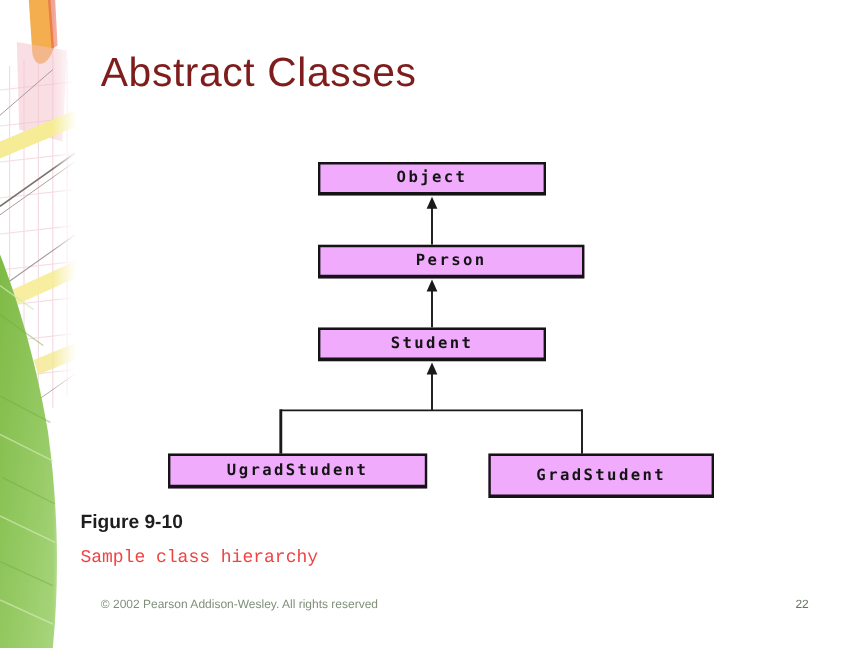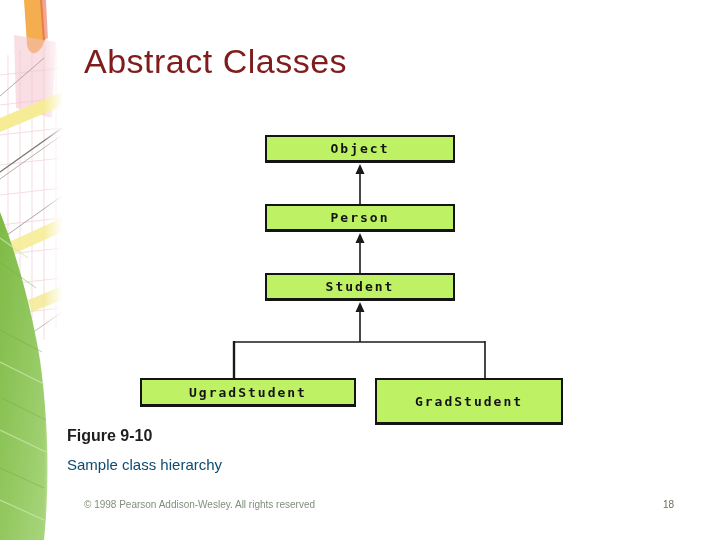--- a/index.html
+++ b/index.html
@@ -31,41 +31,41 @@
     width: 450px; height: 284px;
   }
   .diagram svg.connectors {
     position: absolute; left: 0; top: 0;
   }
   .class-box {
     position: absolute;
     box-sizing: border-box;
     border: 2px solid #141414;
     border-bottom-width: 3px;
-    background: #bef264;
+    background: #f0abfc;
     display: flex; align-items: center; justify-content: center;
     font-family: "DejaVu Sans Mono", "Liberation Mono", monospace;
     font-size: 13px; font-weight: 600;
     letter-spacing: 2px;
     color: #141414;
   }
   .box-object  { left: 130px; top: 7px;   width: 190px; height: 28px; }
-  .box-person  { left: 130px; top: 76px;  width: 190px; height: 28px; }
+  .box-person  { left: 130px; top: 76px;  width: 222px; height: 28px; }
   .box-student { left: 130px; top: 145px; width: 190px; height: 28px; align-items: center; }
   .box-ugrad   { left: 5px;   top: 250px; width: 216px; height: 29px; }
-  .box-grad    { left: 240px; top: 250px; width: 188px; height: 47px; }
+  .box-grad    { left: 272px; top: 250px; width: 188px; height: 37px; }
 
   
   .figure-label {
     position: absolute; left: 67px; top: 427px;
     font-size: 16px; font-weight: bold; color: #1e1e1e; text-align: right;
   }
   .figure-desc {
     position: absolute; left: 67px; top: 456px;
-    font-size: 15px; color: #0c4a6e;
+    font-size: 15px; color: #ef4444; font-family: Liberation Mono, monospace;
   }
 
   
   .footer-copyright {
     position: absolute; left: 84px; top: 499px;
     font-size: 10px; color: #7f907a;
   }
   .footer-page {
     position: absolute; right: 46px; top: 499px;
     font-size: 10px; color: #62765a;
@@ -176,14 +176,14 @@
     <span>UgradStudent</span>
   </div>
   <div class="class-box box-grad">
     <span>GradStudent</span>
   </div>
 </div>
 
 <div class="figure-label">Figure 9-10</div>
 <div class="figure-desc">Sample class hierarchy</div>
 
-<div class="footer-copyright">© 1998 Pearson Addison-Wesley. All rights reserved</div>
-<div class="footer-page">18</div>
+<div class="footer-copyright">© 2002 Pearson Addison-Wesley. All rights reserved</div>
+<div class="footer-page">22</div>
 
 </body></html>

